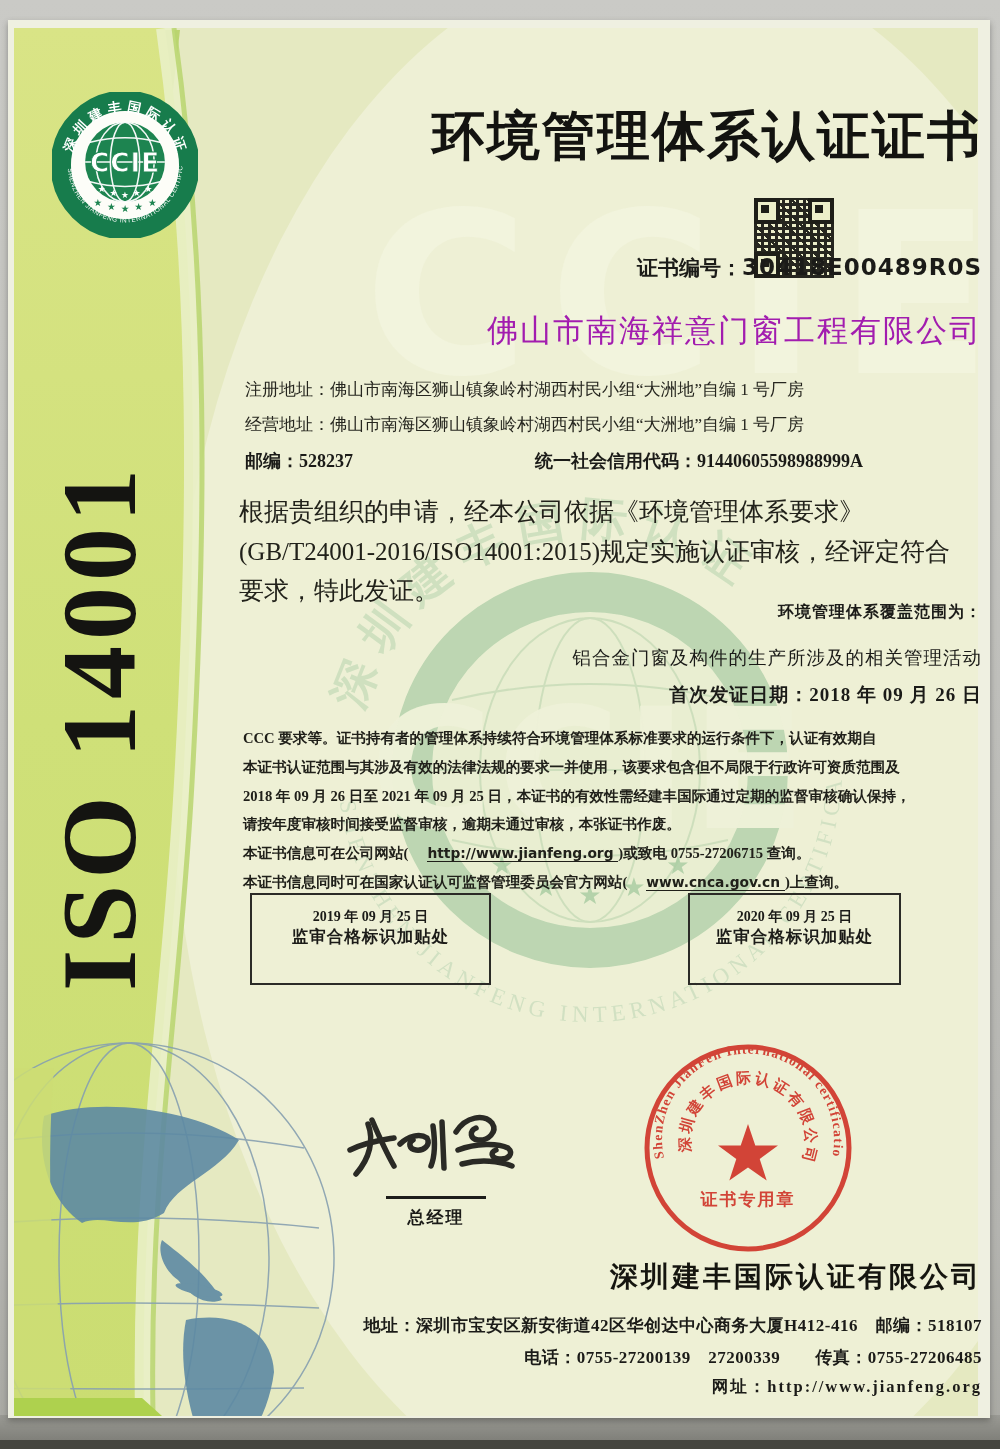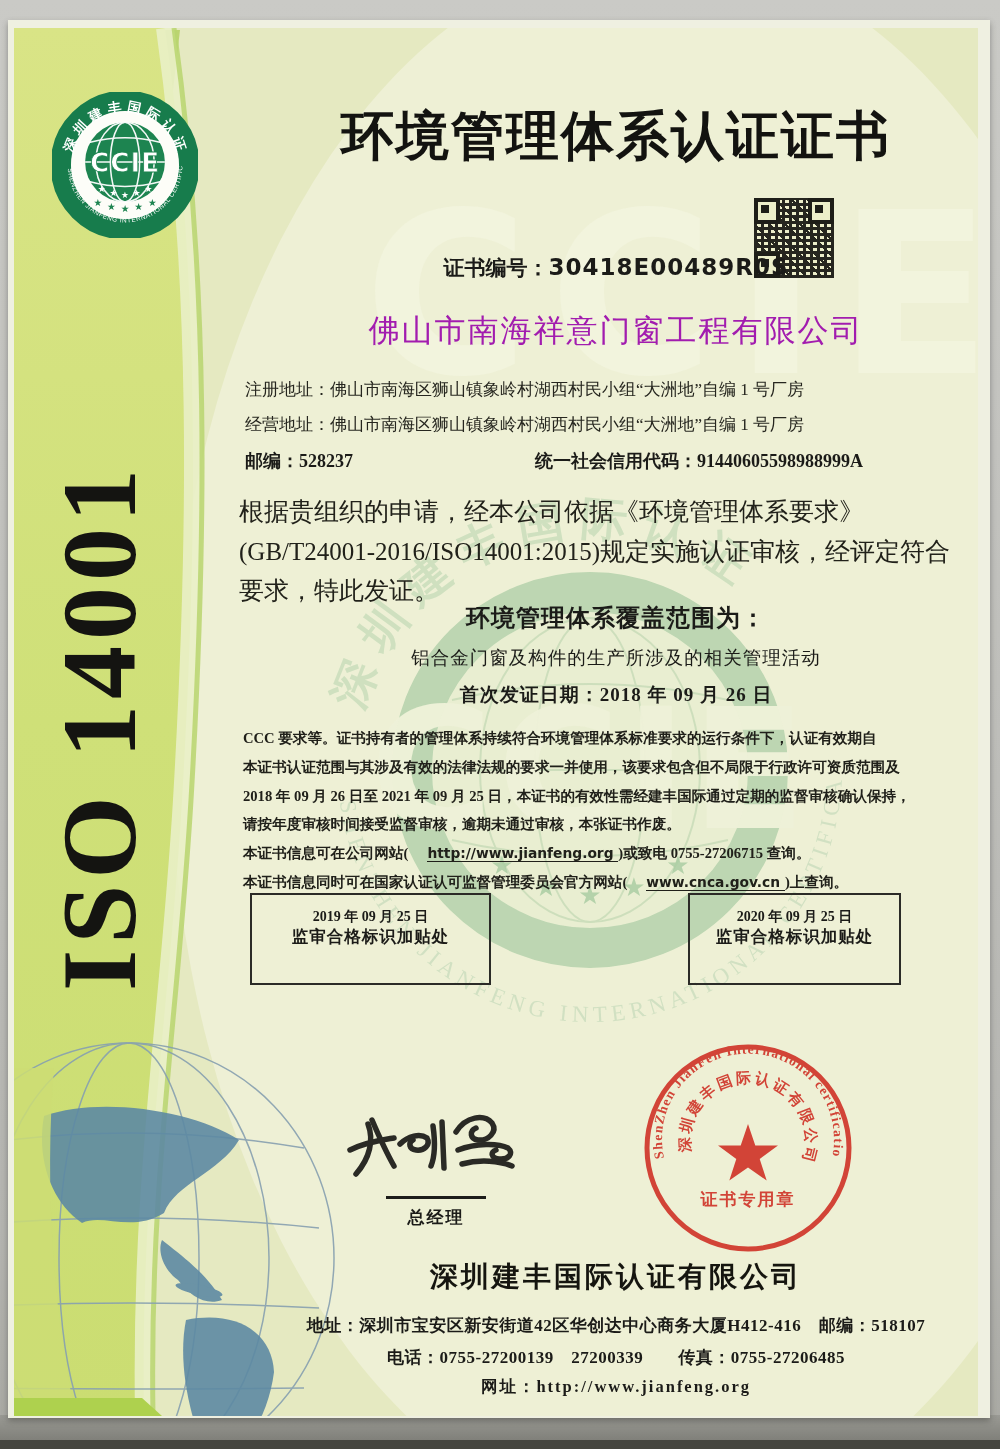--- a/index.html
+++ b/index.html
@@ -14,31 +14,31 @@
   .cert-bg{position:absolute;left:14px;top:28px;width:964px;height:1388px;}
   
   .iso-vert{
     position:absolute;left:-290px;top:632px;width:780px;height:190px;
     transform:rotate(-90deg);text-align:center;line-height:190px;
     font-size:106px;font-weight:bold;letter-spacing:6px;color:#141411;
     font-family:"Liberation Serif","DejaVu Serif",serif;z-index:3;white-space:nowrap;
   }
   .logo-badge{position:absolute;left:52px;top:92px;width:146px;height:146px;z-index:3;}
   
-  .ctr{position:absolute;left:250px;width:732px;text-align:center;z-index:4;}
+  .ctr{position:absolute;left:250px;width:732px;text-align:right;z-index:4;}
   .abs{position:absolute;z-index:4;}
   .title{top:100px;font-size:53px;font-weight:900;letter-spacing:2px;line-height:72px;color:#131310;}
   .certno{top:254px;font-size:21px;font-weight:bold;}
   .certno .num{font-family:"DejaVu Sans","Liberation Sans",sans-serif;font-size:23px;letter-spacing:1px;margin-top:31px;}
   .company{top:310px;font-size:31px;font-weight:normal;letter-spacing:2px;color:#a21caf;}
   .row-label{font-weight:400;}
   .addr-row{left:245px;font-size:17px;color:#26261f;white-space:nowrap;}
   .post-row{font-size:18px;font-weight:bold;white-space:nowrap;}
   .body-par{left:239px;top:492px;width:730px;font-size:25px;line-height:39.5px;color:#21211a;z-index:4;position:absolute;}
-  .scope-head{top:602px;font-size:24px;font-weight:bold;letter-spacing:1px;}
+  .scope-head{top:602px;font-size:16px;font-weight:bold;letter-spacing:1px;}
   .scope-txt{top:645px;font-size:18.5px;letter-spacing:1px;}
   .first-issue{top:682px;font-size:19px;font-weight:bold;letter-spacing:1px;}
   .fine{left:243px;top:724px;width:722px;position:absolute;z-index:4;font-size:14.6px;font-weight:600;line-height:28.8px;color:#20201a;}
   .fine .lnk{font-weight:bold;border-bottom:1.6px solid #20201a;font-family:"DejaVu Sans","Liberation Sans",sans-serif;font-size:13.8px;margin-left:19px;}
   .stickbox{position:absolute;top:893px;height:88px;border:2px solid #2b2b27;z-index:4;text-align:center;}
   .stickbox .d{margin-top:13px;font-size:14px;font-weight:bold;}
   .stickbox .l{font-size:16.5px;font-weight:bold;letter-spacing:1px;}
   .sig-svg{position:absolute;left:340px;top:1100px;z-index:4;}
   .sig-line{position:absolute;left:386px;top:1196px;width:100px;height:2.5px;background:#1d1d1a;z-index:4;}
   .sig-title{position:absolute;left:374px;top:1206px;width:124px;text-align:center;font-size:17px;font-weight:600;z-index:4;letter-spacing:2px;}

